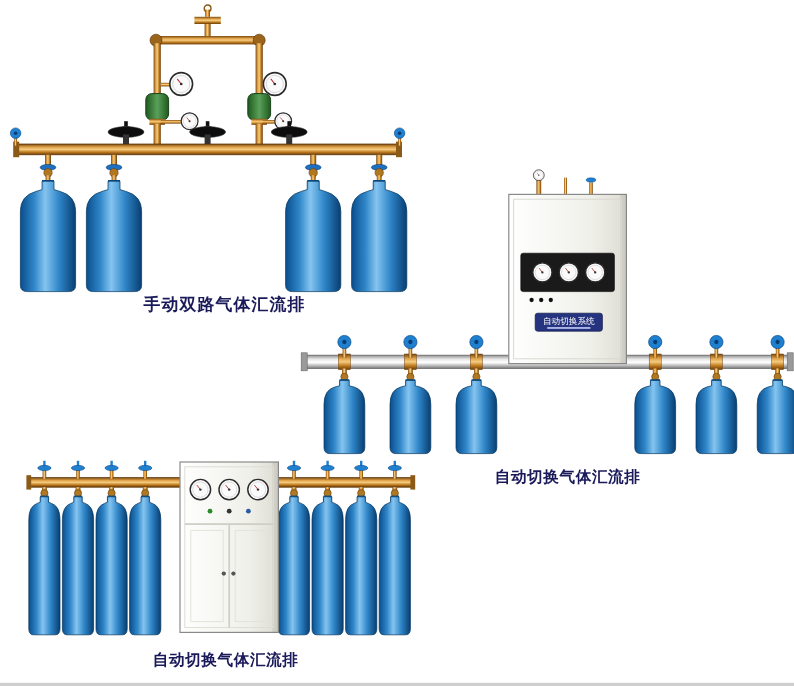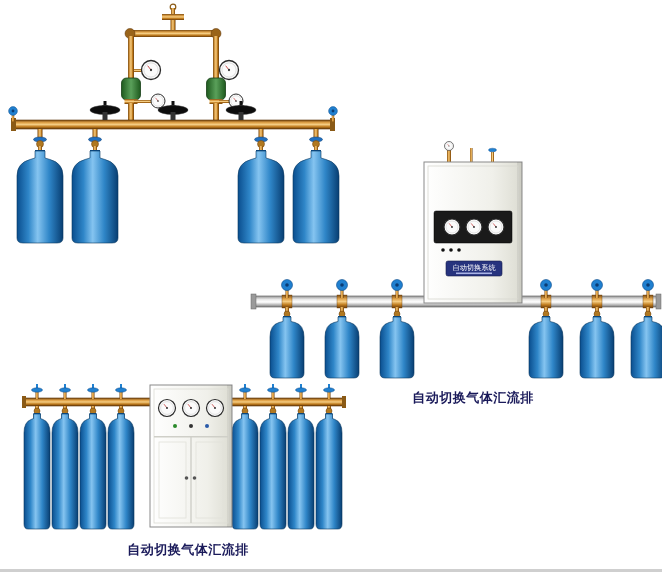--- a/index.html
+++ b/index.html
@@ -297,17 +297,18 @@
       <rect x="154" y="436" width="74" height="1.5" fill="#cfcfc8"></rect>
       <rect x="190.3" y="437" width="1.4" height="86" fill="#cfcfc8"></rect>
       <rect x="159" y="442" width="27" height="76" fill="none" stroke="#e2e2da" stroke-width="0.8"></rect>
       <rect x="196" y="442" width="27" height="76" fill="none" stroke="#e2e2da" stroke-width="0.8"></rect>
       <circle cx="186.5" cy="478" r="1.8" fill="#555"></circle>
       <circle cx="194.5" cy="478" r="1.8" fill="#555"></circle>
     </g>
   </g>
 </svg>
 
+  <div class="caption" id="caption-1">手动双路气体汇流排</div>
   <div class="caption" id="caption-2">自动切换气体汇流排</div>
   <div class="caption" id="caption-3">自动切换气体汇流排</div>
 
   <div class="bottom-line"></div>
 </div>
 
 </body></html>

